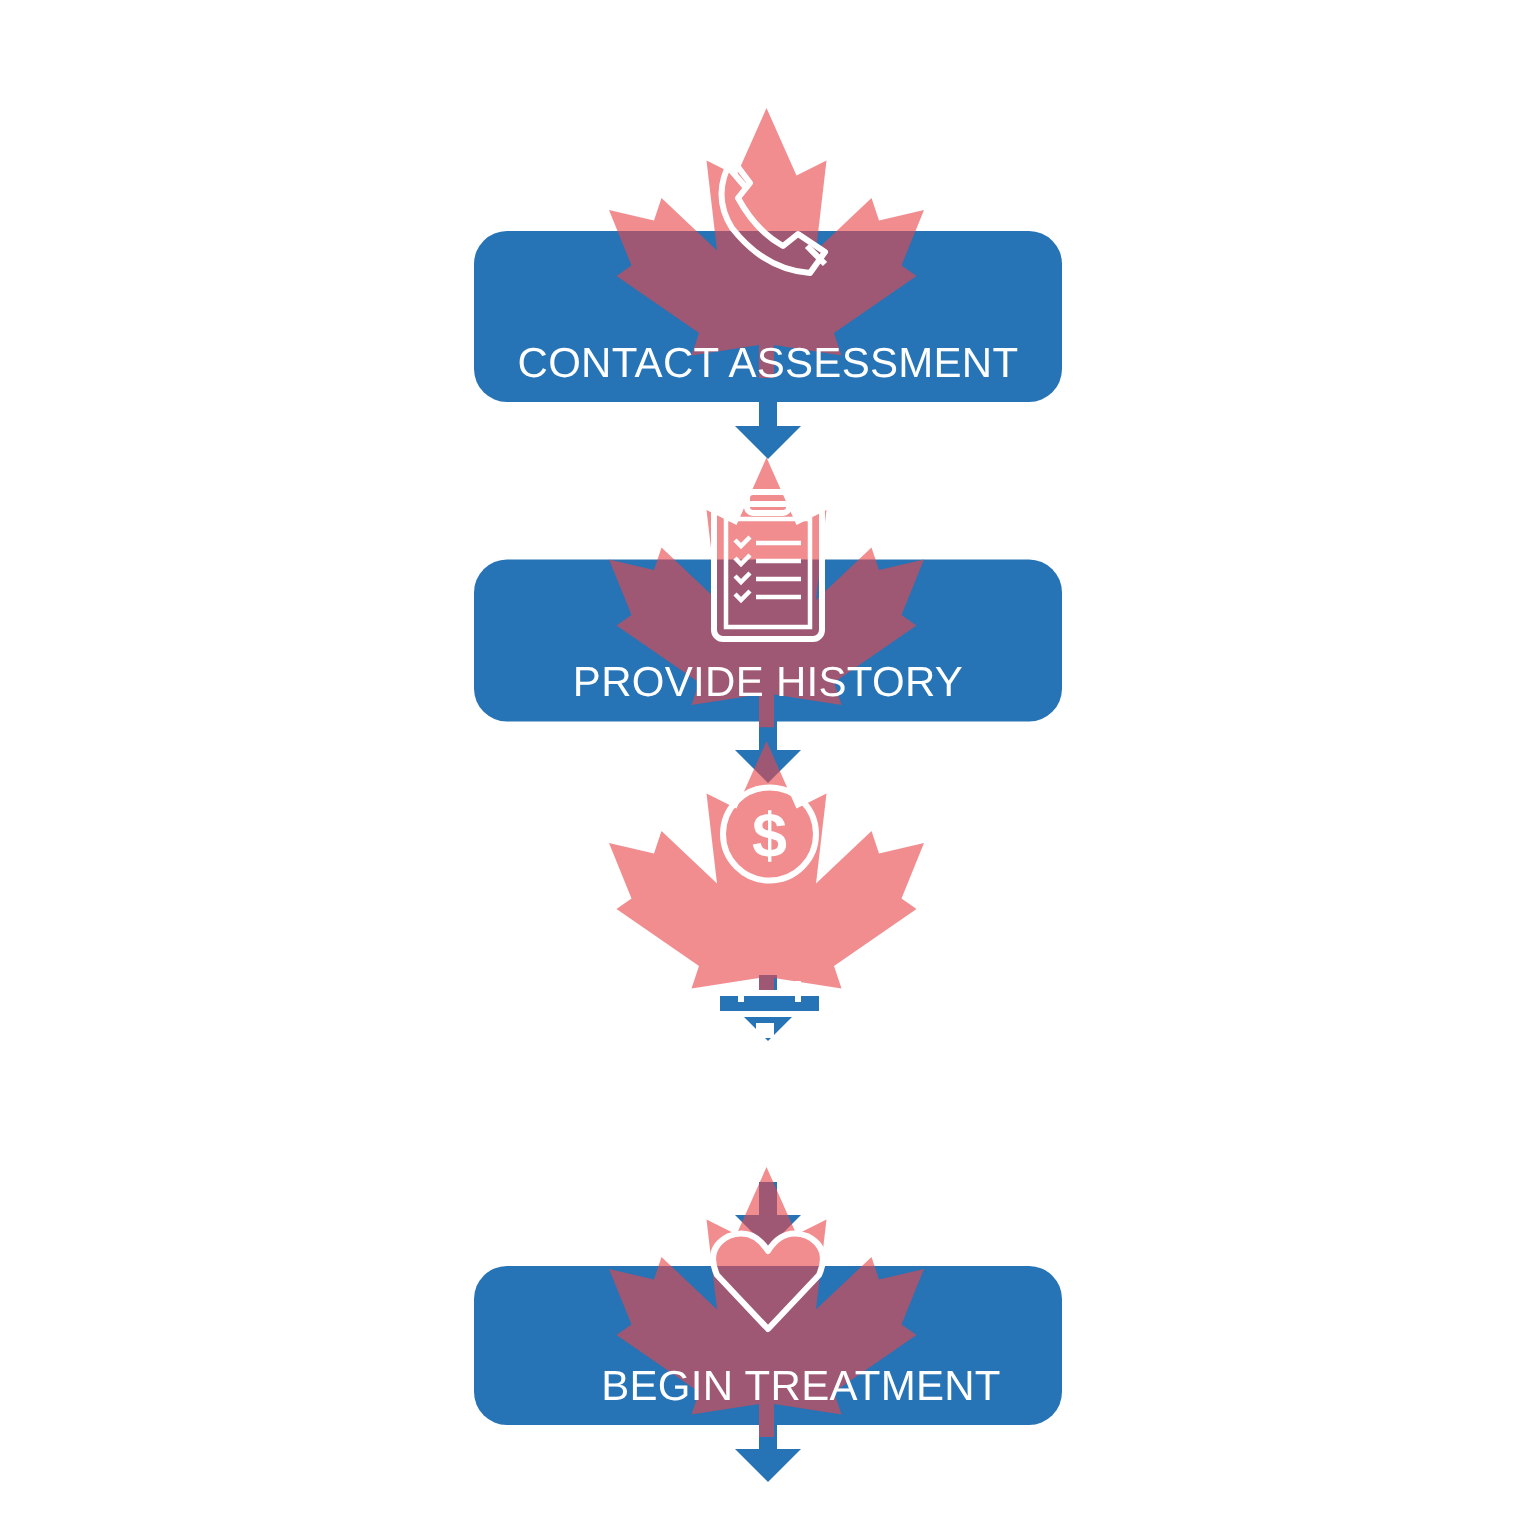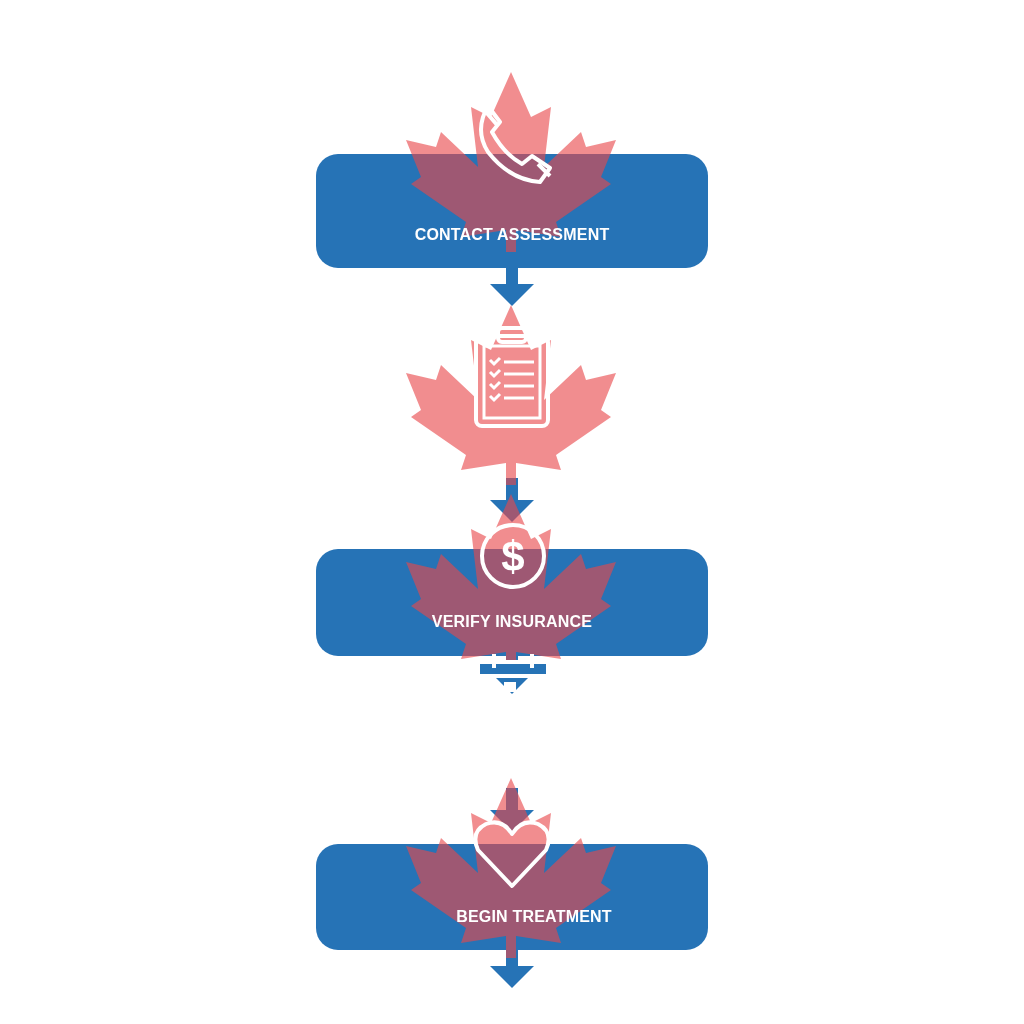--- a/index.html
+++ b/index.html
@@ -8,21 +8,21 @@
       position: relative; overflow: hidden;
       font-family: "Liberation Sans", "DejaVu Sans", sans-serif;
     }
     .stage { position: absolute; left: 0; top: 0; width: 1024px; height: 1024px; }
     .box {
       position: absolute; left: 316px; width: 392px;
       background: #2673b6; border-radius: 22px;
     }
     .label {
       position: absolute; left: 0; right: 0; text-align: center;
-      color: #ffffff; font-weight: bold; font-size: 16px; letter-spacing: 0.2px;
+      color: #ffffff; font-weight: normal; font-size: 28px; letter-spacing: 0.2px;
       z-index: 5;
     }
     .leaf { position: absolute; z-index: 3; }
     .icon { position: absolute; z-index: 4; }
     .conn { position: absolute; z-index: 2; }
   </style>
 </head>
 <body>
 
 <svg width="0" height="0" style="position:absolute">
@@ -60,42 +60,42 @@
     <div class="label" style="top:72px;">CONTACT ASSESSMENT</div>
   </div>
   <svg class="leaf" style="left:406px;top:72px" width="210" height="180">
       <use href="#maple" fill="#e8474b" fill-opacity="0.62"></use>
     </svg>
   <svg class="icon" style="left:470px;top:100px" width="90" height="90" viewBox="0 0 90 90">
     <path d="M18 6 L30 22 L22 32 Q34 54 52 64 L62 56 L80 68 L70 82 Q40 80 18 52 Q4 30 18 6 Z" fill="none" stroke="#fff" stroke-width="4" stroke-linejoin="round"></path>
     <path d="M16 12 L28 26 M68 64 L80 76" stroke="#fff" stroke-width="4"></path>
   </svg>
 
+  <div class="box" style="top:373px;height:108px;">
+    <div class="label" style="top:66px;">PROVIDE HISTORY</div>
+  </div>
   <svg class="leaf" style="left:406px;top:305px" width="210" height="180">
       <use href="#maple" fill="#e8474b" fill-opacity="0.62"></use>
     </svg>
   <svg class="icon" style="left:472px;top:326px" width="80" height="104" viewBox="0 0 80 104">
     <rect x="4" y="10" width="72" height="90" rx="6" fill="none" stroke="#fff" stroke-width="4"></rect>
     <rect x="12" y="20" width="56" height="72" fill="none" stroke="#fff" stroke-width="3"></rect>
     <rect x="26" y="2" width="28" height="14" rx="4" fill="none" stroke="#fff" stroke-width="4"></rect>
     <g stroke="#fff" stroke-width="3" fill="none">
       <path d="M18 34 l4 4 l6 -6"></path>
         <path d="M32 36 h30"></path>
       <path d="M18 46 l4 4 l6 -6"></path>
         <path d="M32 48 h30"></path>
       <path d="M18 58 l4 4 l6 -6"></path>
         <path d="M32 60 h30"></path>
       <path d="M18 70 l4 4 l6 -6"></path>
         <path d="M32 72 h30"></path>
     </g>
   </svg>
 
-  <div class="box" style="top:549px;height:107px;">
-    <div class="label" style="top:64px;">VERIFY INSURANCE</div>
-  </div>
   <svg class="leaf" style="left:406px;top:494px" width="210" height="180">
       <use href="#maple" fill="#e8474b" fill-opacity="0.62"></use>
     </svg>
   <svg class="icon" style="left:478px;top:521px" width="70" height="70" viewBox="0 0 70 70">
     <circle cx="35" cy="35" r="31" fill="none" stroke="#fff" stroke-width="4"></circle>
     <text x="35" y="50" text-anchor="middle" fill="#fff" font-size="42" font-weight="bold" font-family="Liberation Sans, sans-serif">$</text>
   </svg>
 
   <svg class="icon" style="left:474px;top:652px" width="78" height="84" viewBox="0 0 78 84">
     <rect x="4" y="10" width="70" height="70" rx="6" fill="none" stroke="#fff" stroke-width="4"></rect>

